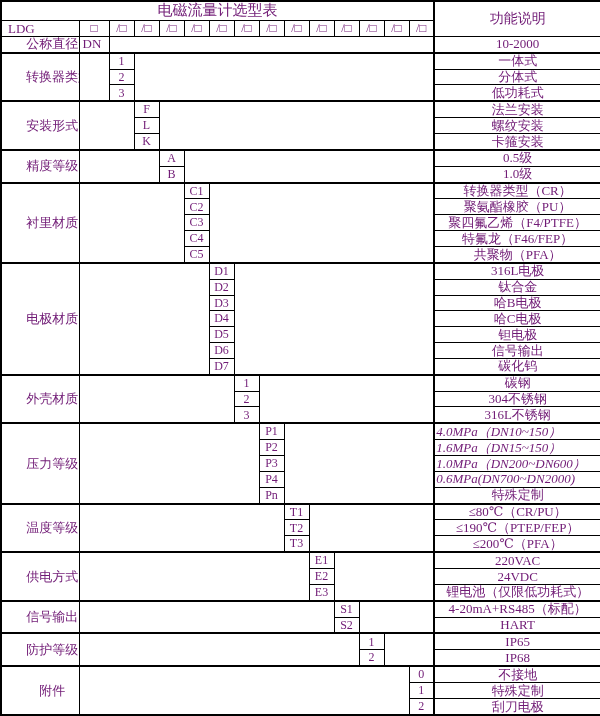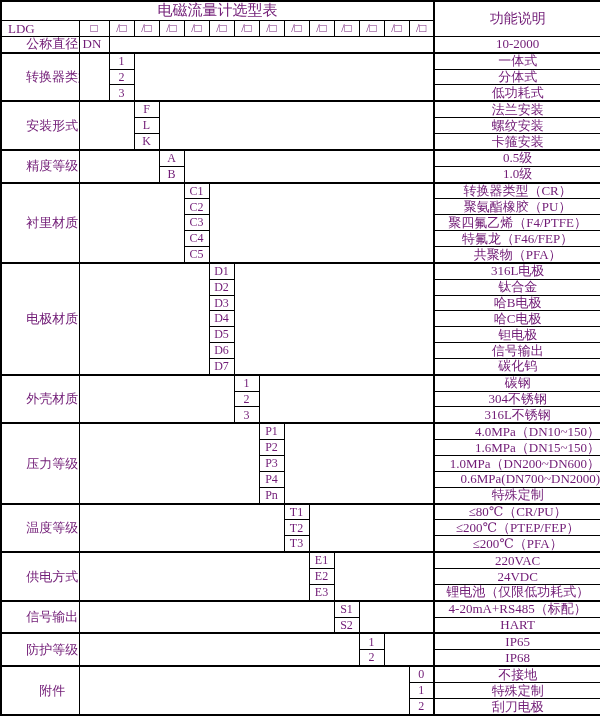--- a/index.html
+++ b/index.html
@@ -14,21 +14,21 @@
   }
   td{
     border:1px solid #000;
     text-align:center;vertical-align:middle;
     font-size:13px;line-height:1.05;padding:0;
     overflow:hidden;white-space:nowrap;
   }
   td.title-cell{font-size:15px;height:18px;}
   td.fn-header{font-size:14px;border-left:2px solid #000;margin-top:20px;}
   td.desc{border-left:2px solid #000;font-size:13px;margin-top:28px;}
-  td.desc.al{text-align:right;padding-left:1px;}
+  td.desc.al{text-align:left;padding-left:1px;font-style:italic;}
   td.model{text-align:left;padding-left:6px;font-size:13px;}
   td.dncode{text-align:left;padding-left:3px;font-size:13px;}
   td.cat{font-size:13px;letter-spacing:0px;padding-left:24px;}
   td.code{font-size:12px;}
   td.box{font-size:12px;}
   tr.gt td{border-top:2px solid #000;}
 </style>
 </head>
 <body>
 
@@ -215,21 +215,21 @@
         </tr>
         <tr class="gt">
           <td class="cat" rowspan="3">温度等级</td>
           <td colspan="8" rowspan="3"></td>
           <td class="code">T1</td>
           <td colspan="5" rowspan="3"></td>
           <td class="desc">≤80℃（CR/PU）</td>
         </tr>
         <tr>
           <td class="code">T2</td>
-          <td class="desc">≤200℃（PTEP/FEP）</td>
+          <td class="desc">≤190℃（PTEP/FEP）</td>
         </tr>
         <tr>
           <td class="code">T3</td>
           <td class="desc">≤200℃（PFA）</td>
         </tr>
         <tr class="gt">
           <td class="cat" rowspan="3">供电方式</td>
           <td colspan="9" rowspan="3"></td>
           <td class="code">E1</td>
           <td colspan="4" rowspan="3"></td>

